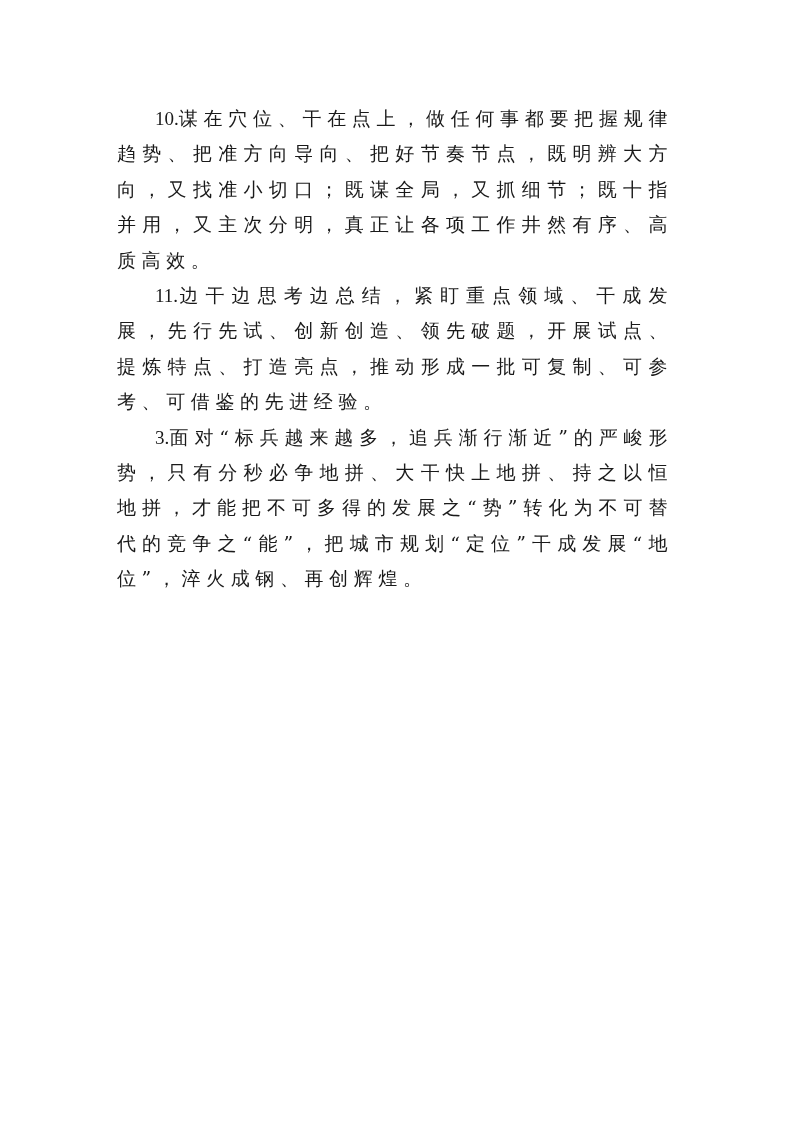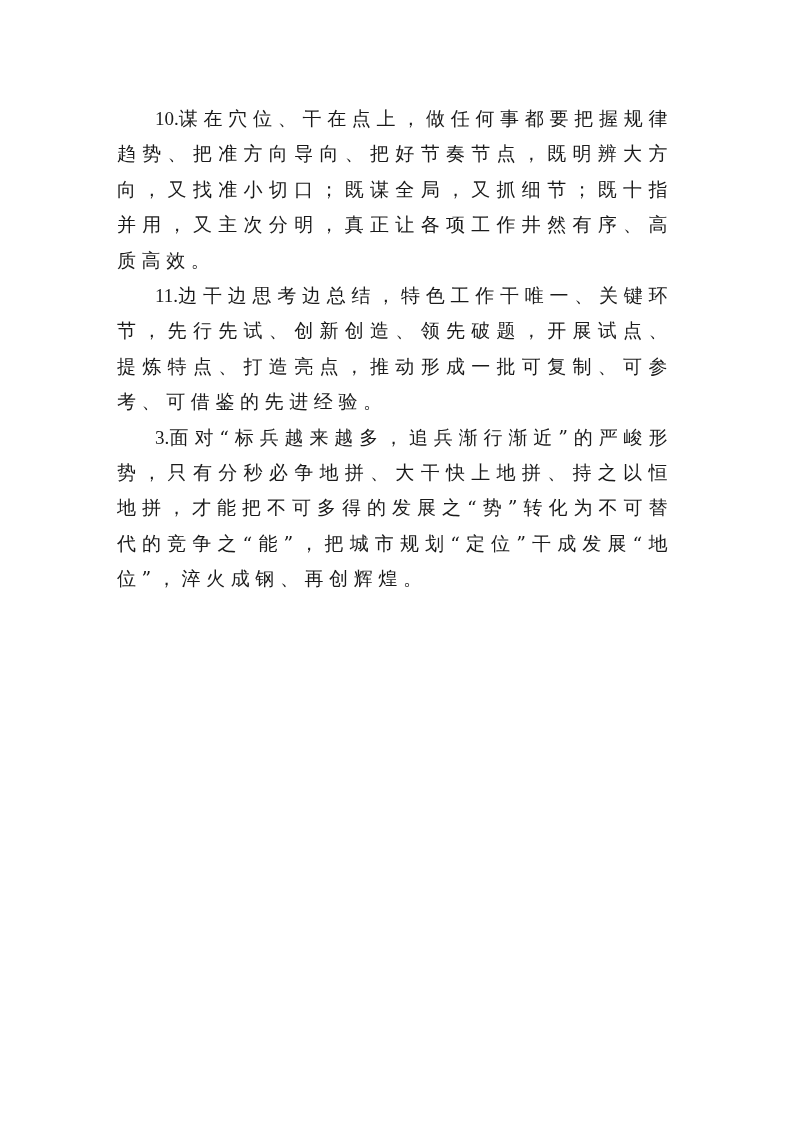--- a/index.html
+++ b/index.html
@@ -20,18 +20,18 @@
   .num { letter-spacing: 0; font-family: "Liberation Serif", serif; }
 </style>
 </head>
 <body>
 
 <div class="page">
   <p class="para indent">
     <span class="num">10.</span><span>谋在穴位、干在点上，做任何事都要把握规律趋势、把准方向导向、把好节奏节点，既明辨大方向，又找准小切口；既谋全局，又抓细节；既十指并用，又主次分明，真正让各项工作井然有序、高质高效。</span>
   </p>
   <p class="para indent">
-    <span class="num">11.</span><span>边干边思考边总结，特色工作干唯一、关键环节，先行先试、创新创造、领先破题，开展试点、提炼特点、打造亮点，推动形成一批可复制、可参考、可借鉴的先进经验。</span>
+    <span class="num">11.</span><span>边干边思考边总结，紧盯重点领域、干成发展，先行先试、创新创造、领先破题，开展试点、提炼特点、打造亮点，推动形成一批可复制、可参考、可借鉴的先进经验。</span>
   </p>
   <p class="para indent">
     <span class="num">3.</span><span>面对“标兵越来越多，追兵渐行渐近”的严峻形势，只有分秒必争地拼、大干快上地拼、持之以恒地拼，才能把不可多得的发展之“势”转化为不可替代的竞争之“能”，把城市规划“定位”干成发展“地位”，淬火成钢、再创辉煌。</span>
   </p>
 </div>
 
 </body></html>

